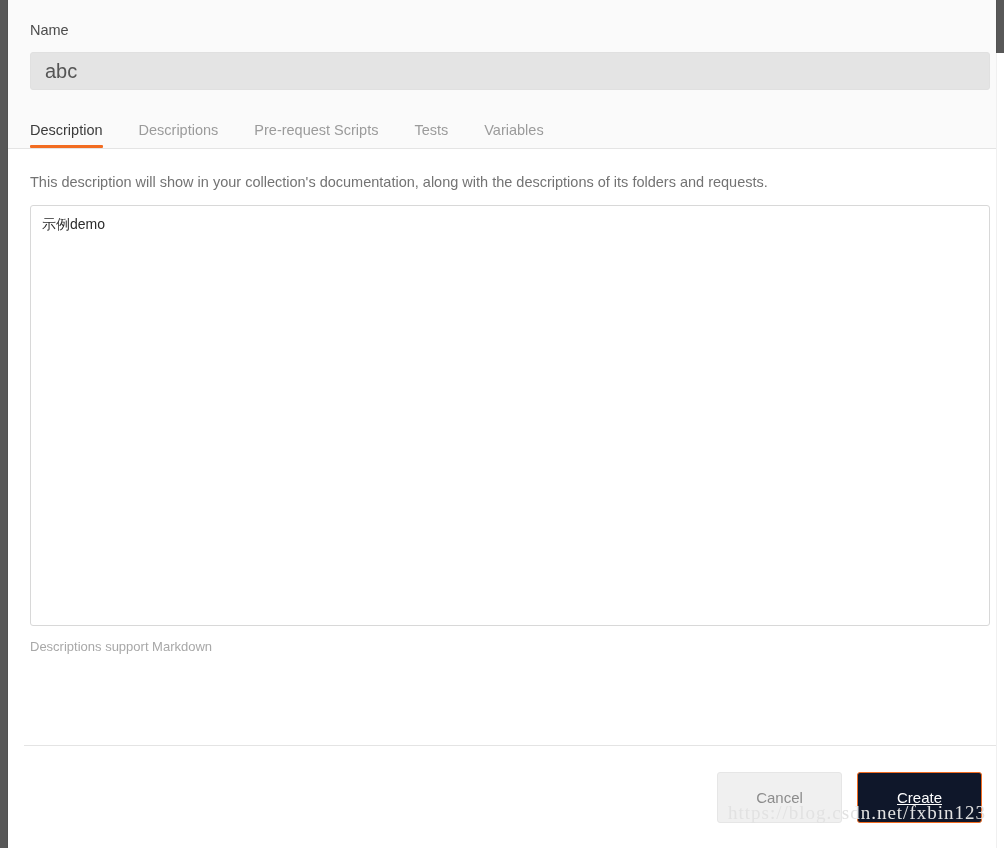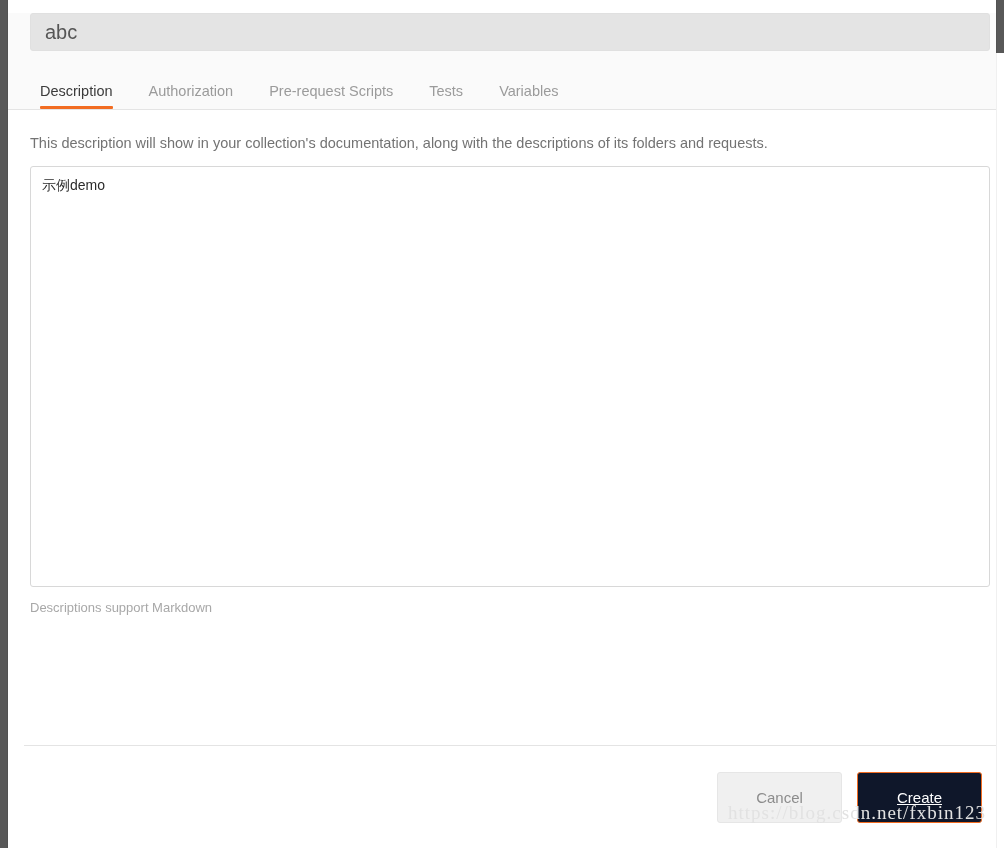--- a/index.html
+++ b/index.html
@@ -115,21 +115,21 @@
     font-family: "Liberation Sans", sans-serif;
     font-size: 20px;
     color: #555555;
     outline: none;
   }
   .name-input::placeholder { color: #8c8c8c; }
 
   
   .tabs {
     margin-top: 20px;
-    padding-left: 32px;
+    padding-left: 22px;
     display: flex;
     align-items: flex-end;
     height: 38px;
   }
   .tab {
     position: relative;
     font-size: 14.5px;
     color: #9b9b9b;
     padding: 0 0 10px 0;
     margin-right: 36px;
@@ -244,29 +244,30 @@
   <div class="bg-left-strip"></div>
   <div class="bg-right-strip"></div>
   <div class="bg-right-dark"></div>
   <div class="bg-hairline-v" style="right:8px;"></div>
 </div>
 
 <div id="modal">
 
 
   <div class="modal-upper">
+    <div class="name-label">Name</div>
 
     <input class="name-input" type="text" value="abc" style="">
 
     <div class="tabs">
       <div class="tab active">
         <span>Description</span>
       </div>
       <div class="tab">
-        <span>Authorization</span>
+        <span>Descriptions</span>
       </div>
       <div class="tab">
         <span>Pre-request Scripts</span>
       </div>
       <div class="tab">
         <span>Tests</span>
       </div>
       <div class="tab">
         <span>Variables</span>
       </div>

